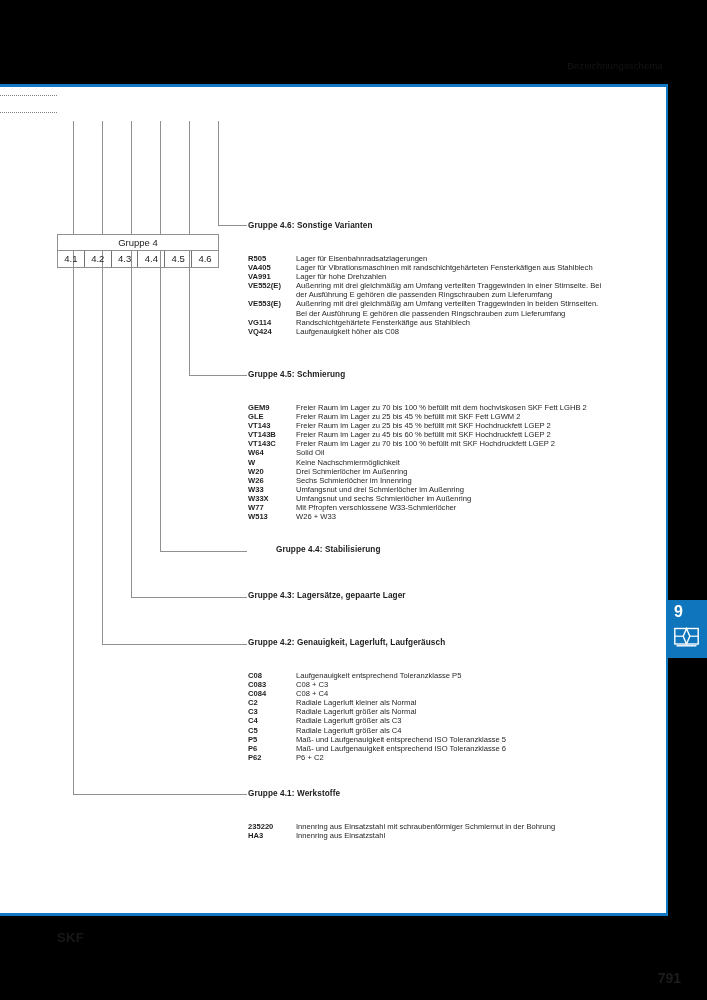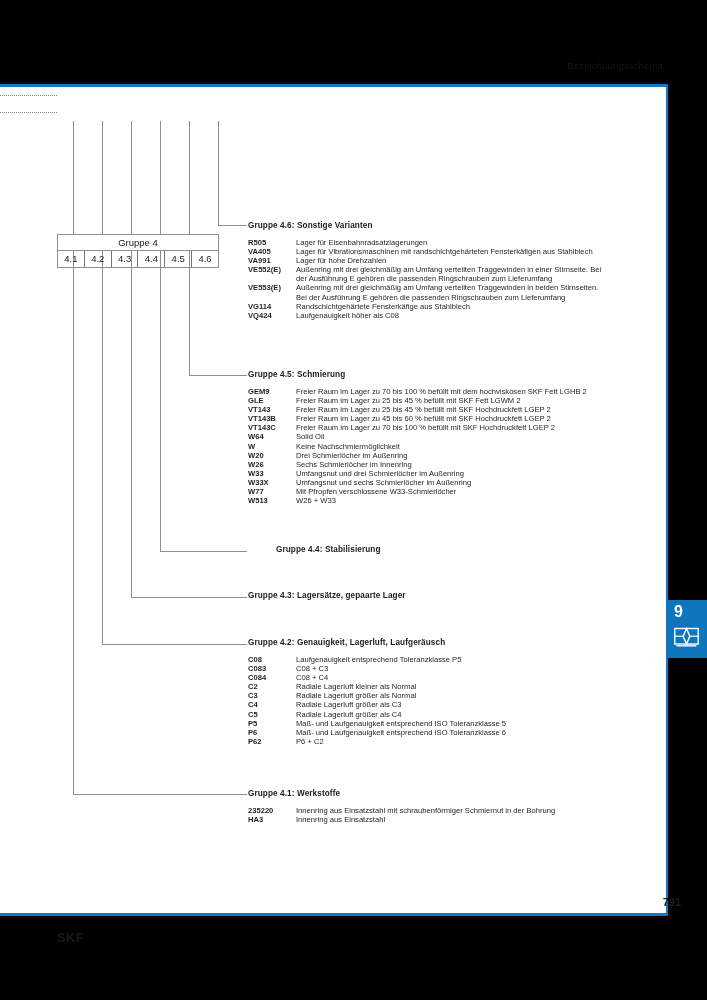--- a/index.html
+++ b/index.html
@@ -54,22 +54,22 @@
     width: 707px; height: 84px;
     background: #000000;
   }
   #skf-logo {
     position: absolute; left: 57px; top: 930px;
     font-size: 13px; font-weight: bold;
     letter-spacing: .4px;
     color: #181818;
   }
   #page-number {
-    position: absolute; right: 26px; top: 896px;
-    font-size: 11px; font-weight: bold;
+    position: absolute; right: 26px; top: 970px;
+    font-size: 14px; font-weight: bold;
     color: #1d1d1d;
   }
 
   
   #chapter-tab {
     position: absolute; left: 667px; top: 600px;
     width: 40px; height: 58px;
     background: #0f75bc;
   }
   #chapter-tab-number {
@@ -131,21 +131,21 @@
     left: 248px;
     width: 405px;
   }
   .section-title {
     font-size: 8.2px;
     font-weight: bold;
     color: #1b1b1b;
     letter-spacing: .1px;
     white-space: nowrap;
   }
-  .entries { margin-top: 8px; }
+  .entries { margin-top: 24px; }
   .entry {
     display: flex;
     font-size: 7.6px;
     line-height: 9.1px;
     color: #1f1f1f;
   }
   .entry .code {
     width: 48px;
     flex: 0 0 48px;
     font-weight: bold;

